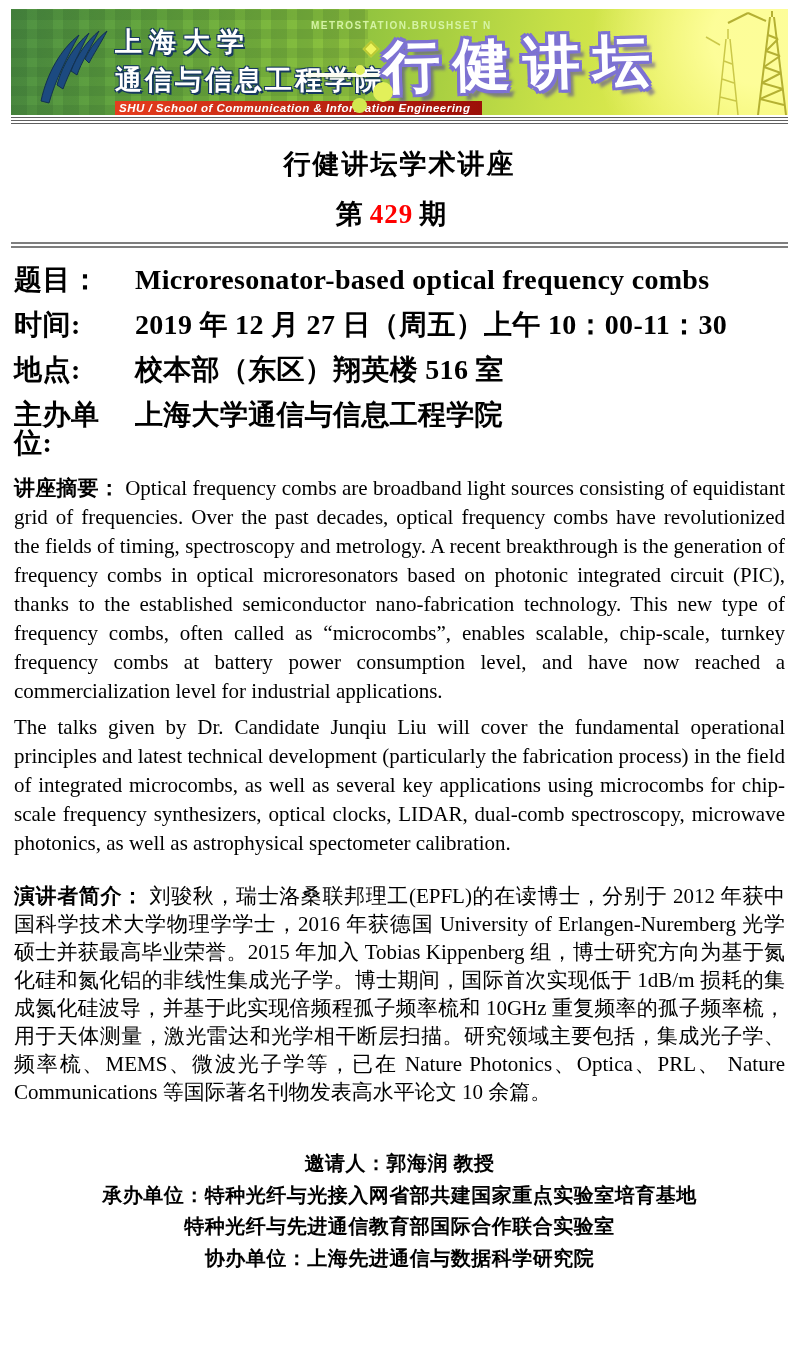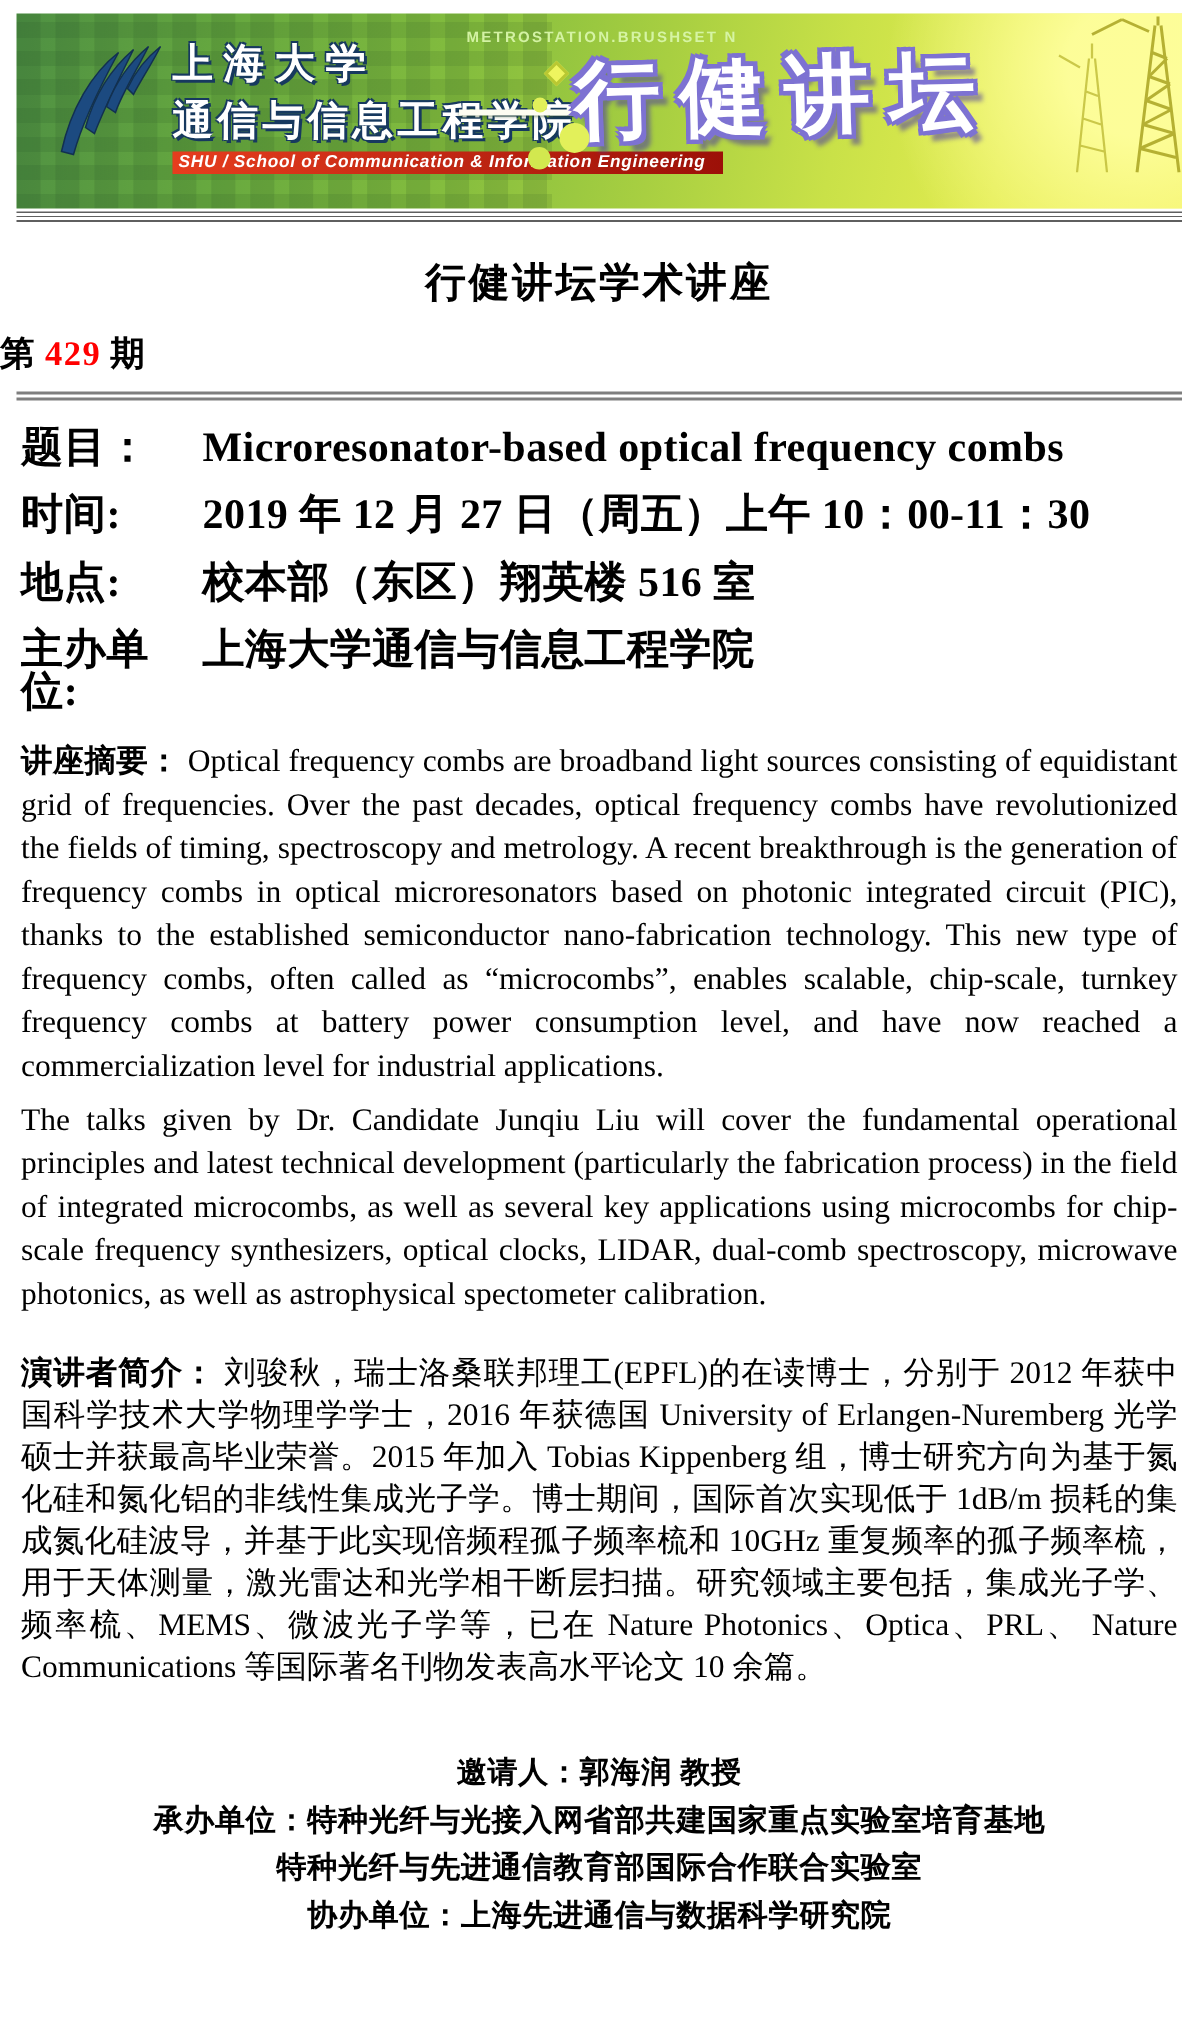--- a/index.html
+++ b/index.html
@@ -10,21 +10,21 @@
     font-family: "Liberation Serif", "DejaVu Serif", serif;
     color: #000;
     overflow: hidden;
     position: relative;
   }
 
   
   .banner {
     position: relative;
     margin: 9px 11px 0 11px;
-    height: 130px;
+    height: 106px;
     overflow: hidden;
     background:
       radial-gradient(circle at 96% 28%, rgba(255,255,160,.9) 0 6%, rgba(255,255,120,0) 22%),
       linear-gradient(100deg, #4e9043 0%, #66a83f 18%, #84bd3e 38%, #a8cf41 55%, #c9e148 70%, #e2ec50 84%, #f0f058 100%);
   }
   .banner .screens {
     position: absolute; left: 0; top: 0; width: 46%; height: 100%;
     background:
       repeating-linear-gradient(90deg, rgba(16,52,28,.22) 0 16px, rgba(0,0,0,0) 16px 26px),
       repeating-linear-gradient(0deg, rgba(16,52,28,.18) 0 10px, rgba(0,0,0,0) 10px 19px);
@@ -91,22 +91,22 @@
 
   
   .doc-title {
     margin-top: 22px;
     text-align: center;
     font-size: 27px; font-weight: bold;
     letter-spacing: 2px;
   }
   .issue-line {
     margin: 14px 16px 10px 0;
-    text-align: left;
-    font-size: 23px; font-weight: bold;
+    text-align: center;
+    font-size: 27px; font-weight: bold;
     letter-spacing: 1px;
   }
   .issue-number { color: #ff0000; padding: 0 6px; }
 
   
   .info-section { margin: 18px 14px 0 14px; }
   .info-row { display: flex; margin-bottom: 17px; font-size: 28px; font-weight: bold; line-height: 28px; }
   .info-label { flex: 0 0 121px; letter-spacing: .5px; }
   .info-value { flex: 1; letter-spacing: .3px; }
 

